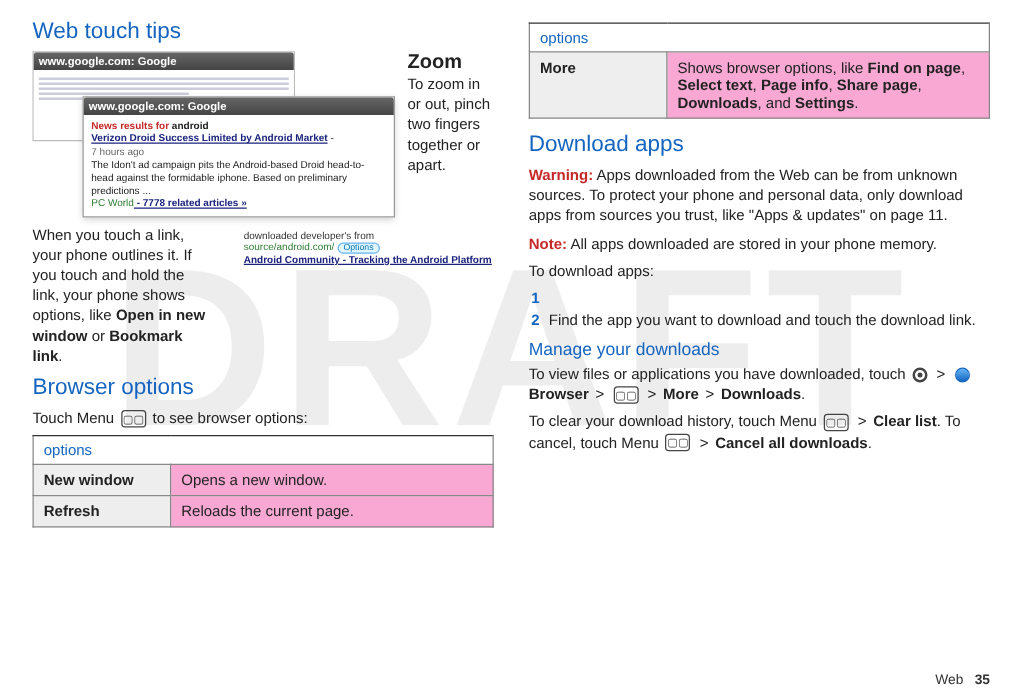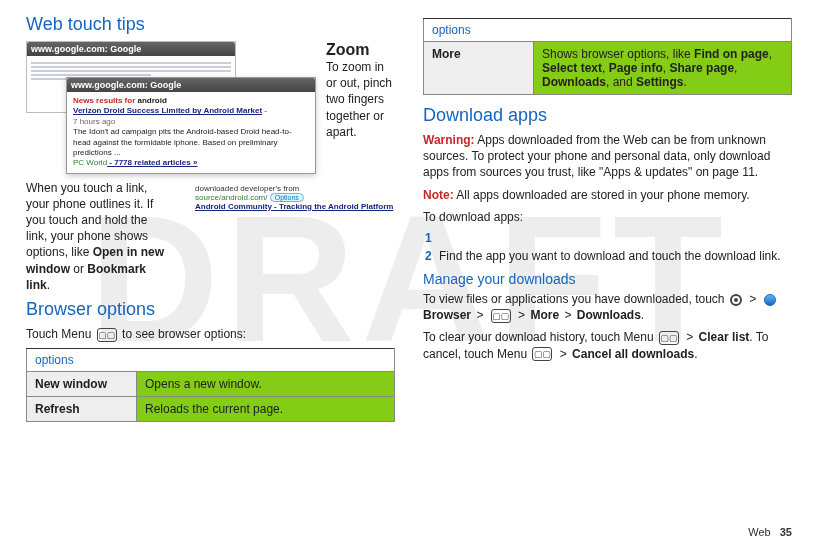--- a/index.html
+++ b/index.html
@@ -15,40 +15,40 @@
     .run-red { color:#c62828; font-weight:bold; }
     ol.steps { list-style:none; margin-left:2px; margin-bottom:6px; }
     ol.steps li { display:flex; margin-bottom:4px; }
     ol.steps li .num { color:#1565c0; font-weight:bold; width:14px; flex:none; }
     .icon-box { display:inline-block; width:20px; height:14px; border:1px solid #444; border-radius:3px; vertical-align:middle; font-size:9px; text-align:center; line-height:12px; color:#444; margin:0 2px; }
     .icon-ring { display:inline-block; width:12px; height:12px; border:2px solid #444; border-radius:50%; vertical-align:middle; margin:0 2px; position:relative; }
     .icon-ring::after { content:''; position:absolute; width:4px; height:4px; border-radius:50%; background:#444; top:2px; left:2px; }
     .icon-globe { display:inline-block; width:12px; height:12px; border:1px solid #1565c0; border-radius:50%; vertical-align:middle; margin:0 2px; background:linear-gradient(#64b5f6,#1565c0); }
     table.opts { width:100%; border-collapse:collapse; margin-top:4px; }
     table.opts th { text-align:left; color:#1565c0; font-weight:normal; padding:4px 8px; border:1px solid #888; border-top:1.5px solid #333; border-bottom:1px solid #888; }
-    table.opts td { padding:5px 8px; border:1px solid #888; vertical-align:top; background:#84cc16; }
+    table.opts td { padding:5px 8px; border:1px solid #888; vertical-align:top; background:#f9a8d4; }
     table.opts td.label { font-weight:bold; background:#eeeeee; width:110px; }
     .img-area { display:flex; gap:10px; margin-bottom:6px; }
     .mock-browser { width:210px; border:1px solid #bbb; background:#fff; font-size:7px; position:relative; }
     .mb-bar { background:linear-gradient(#666,#444); color:#fff; font-weight:bold; padding:2px 4px; font-size:9px; border-radius:2px 2px 0 0; }
     .mb-body { height:56px; background:#fff; padding:4px; }
     .mb-line { height:2px; background:#ccd; margin:2px 0; }
     .mock-popup { position:relative; margin:-36px 0 0 40px; width:250px; border:1px solid #999; background:#fff; box-shadow:0 2px 6px rgba(0,0,0,0.2); font-size:8px; }
     .mp-body { padding:4px 6px; line-height:1.3; }
     .mp-body .news { color:#c62828; font-weight:bold; }
     .mp-body .lnk { color:#1a237e; text-decoration:underline; font-weight:bold; }
     .mp-body .sm { color:#666; }
     .mp-body .grn { color:#2e7d32; }
     .zoomblk { width:120px; }
     .zoomblk h4 { font-weight:bold; font-size:16px; }
     .snippet { width:200px; font-size:8px; color:#333; margin-top:4px; }
     .snippet .lnk { color:#1a237e; text-decoration:underline; font-weight:bold; }
     .snippet .grn { color:#2e7d32; }
     .snippet .pill { display:inline-block; background:#e1f5fe; border:1px solid #64b5f6; border-radius:8px; padding:0 4px; color:#0277bd; font-size:7px; }
-    .footer { position:absolute; bottom:18px; right:26px; font-size:11px; color:#333; }
+    .footer { position:absolute; bottom:6px; right:26px; font-size:11px; color:#333; }
     .footer .pg { font-weight:bold; margin-left:6px; }
     .gt { margin:0 2px; }
     .touchrow { display:flex; gap:26px; }
     .touchrow > .tt { flex:1; }
   </style>
 </head>
 <body>
 
 <div class="watermark">
     <span>DRAFT</span>

